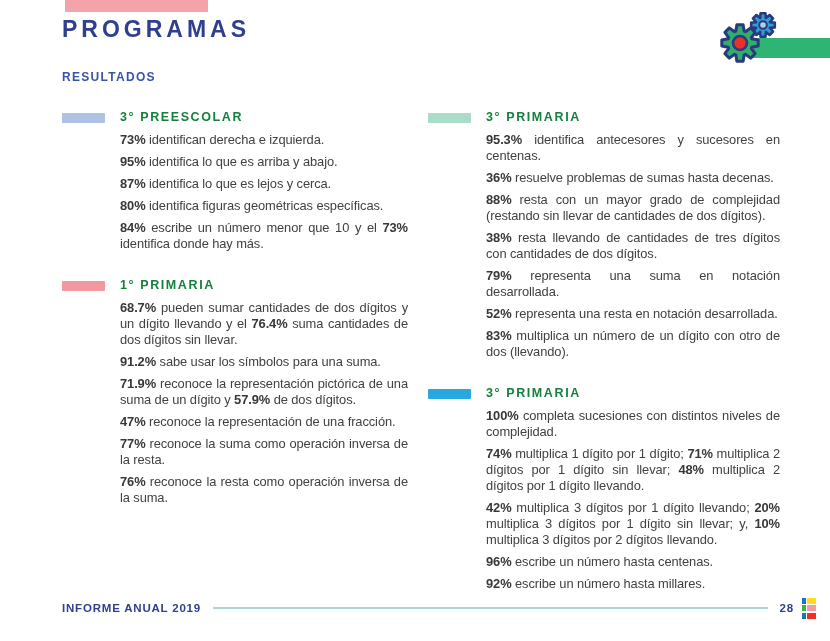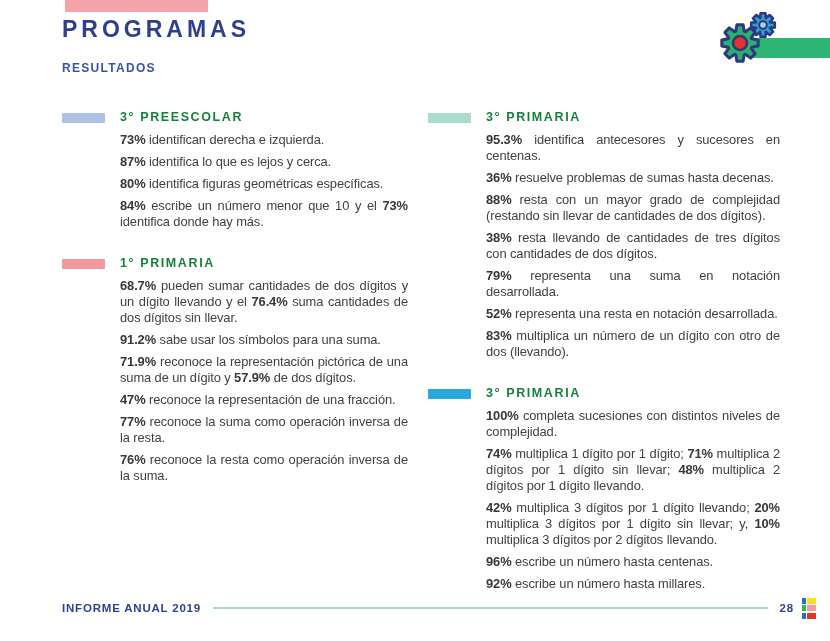--- a/index.html
+++ b/index.html
@@ -8,21 +8,21 @@
     width:830px; height:641px; position:relative; overflow:hidden;
     font-family:"Liberation Sans", sans-serif;
   }
   
   .top-pink-bar { position:absolute; left:65px; top:0; width:143px; height:12px; }
   .page-title {
     position:absolute; left:62px; top:16px;
     font-size:23px; font-weight:700; letter-spacing:4px;
   }
   .subtitle {
-    position:absolute; left:62px; top:61px;
+    position:absolute; left:62px; top:70px;
     font-size:12px; font-weight:700; letter-spacing:1.3px;
   }
   .gears-wrap { position:absolute; right:0; top:0; width:118px; height:72px; }
   
   .columns {
     position:absolute; left:62px; top:110px;
     display:flex; gap:20px;
   }
   .col-left  { width:346px; }
   .col-right { width:352px; }
@@ -74,20 +74,21 @@
     <circle cx="28" cy="43" r="7" id="large-gear-hub" stroke-width="2.6" fill="#e8312a" stroke="#2b3a7e"></circle>
   </svg>
 </div>
 
 <div class="columns">
   <div class="col-left">
       <section class="grade-section">
         <span class="sec-bar" style="background: rgb(174, 195, 227);"></span>
         <h3 class="sec-title">3° PREESCOLAR</h3>
         <p><b>73%</b> identifican derecha e izquierda.</p>
+        <p><b>95%</b> identifica lo que es arriba y abajo.</p>
         <p><b>87%</b> identifica lo que es lejos y cerca.</p>
         <p><b>80%</b> identifica figuras geométricas específicas.</p>
         <p><b>84%</b> escribe un número menor que 10 y el <b>73%</b> identifica donde hay más.</p>
       </section>
       <section class="grade-section">
         <span class="sec-bar" style="background: rgb(242, 153, 159);"></span>
         <h3 class="sec-title">1° PRIMARIA</h3>
         <p><b>68.7%</b> pueden sumar cantidades de dos dígitos y un dígito llevando y el <b>76.4%</b> suma cantidades de dos dígitos sin llevar.</p>
         <p><b>91.2%</b> sabe usar los símbolos para una suma.</p>
         <p><b>71.9%</b> reconoce la representación pictórica de una suma de un dígito y <b>57.9%</b> de dos dígitos.</p>

